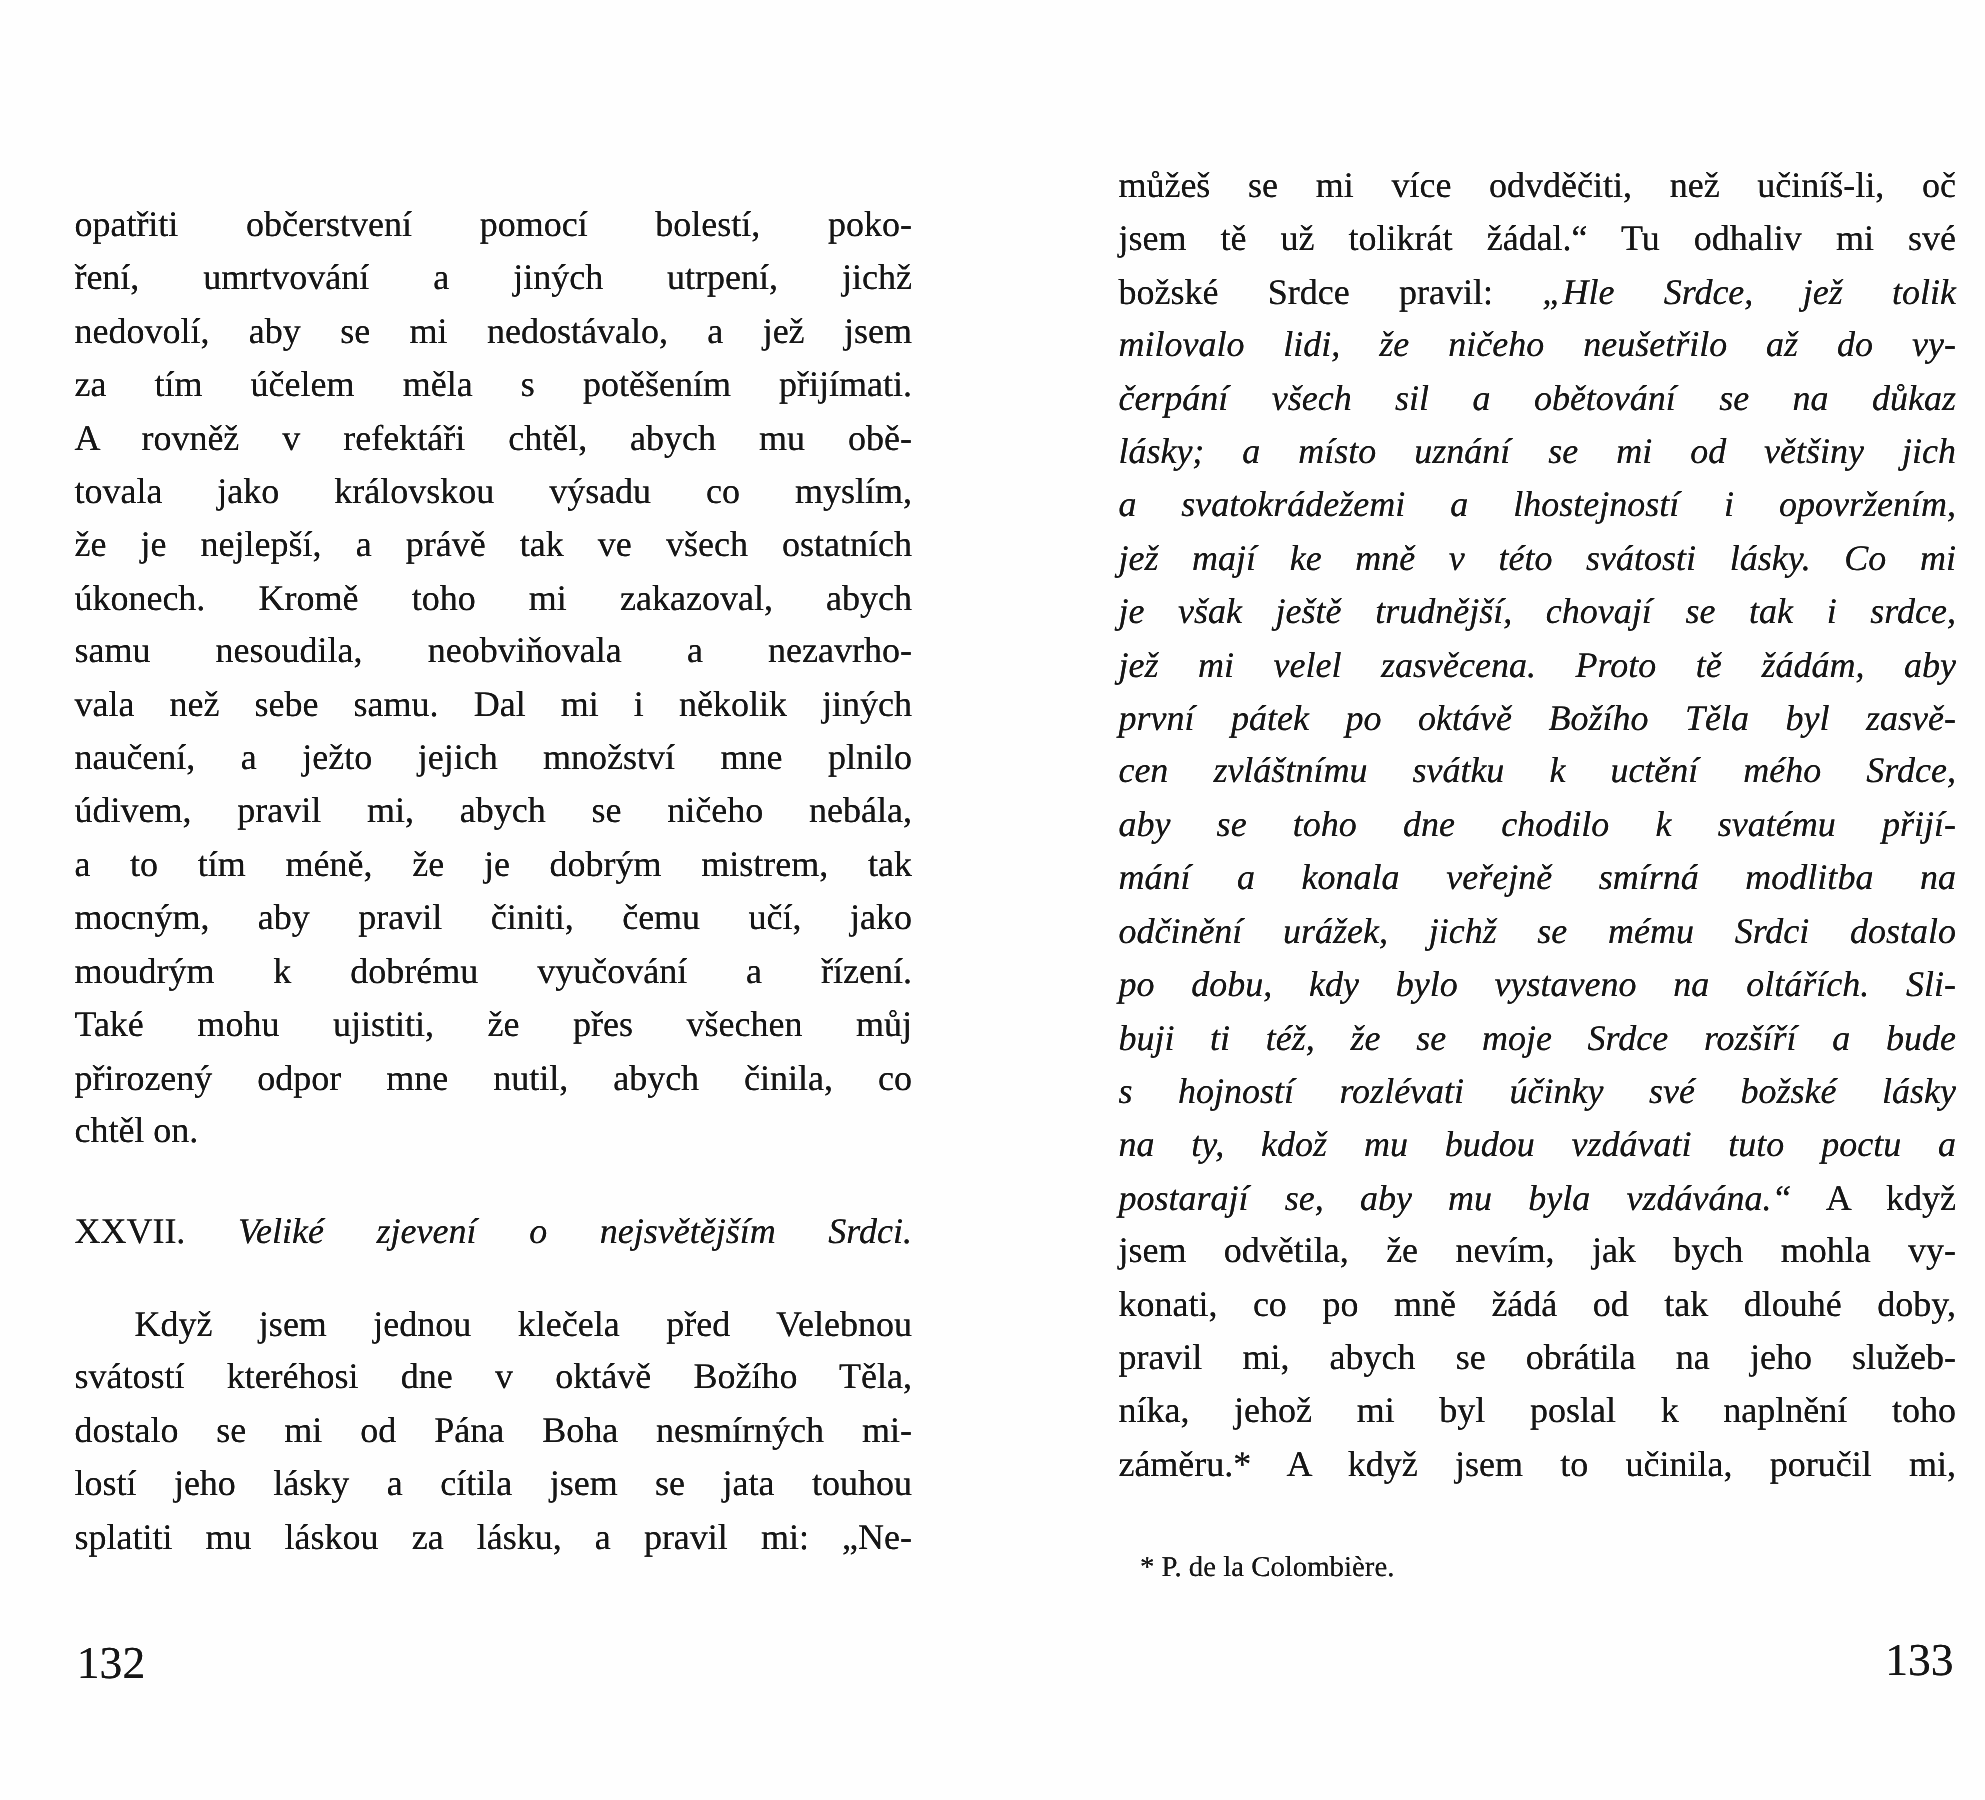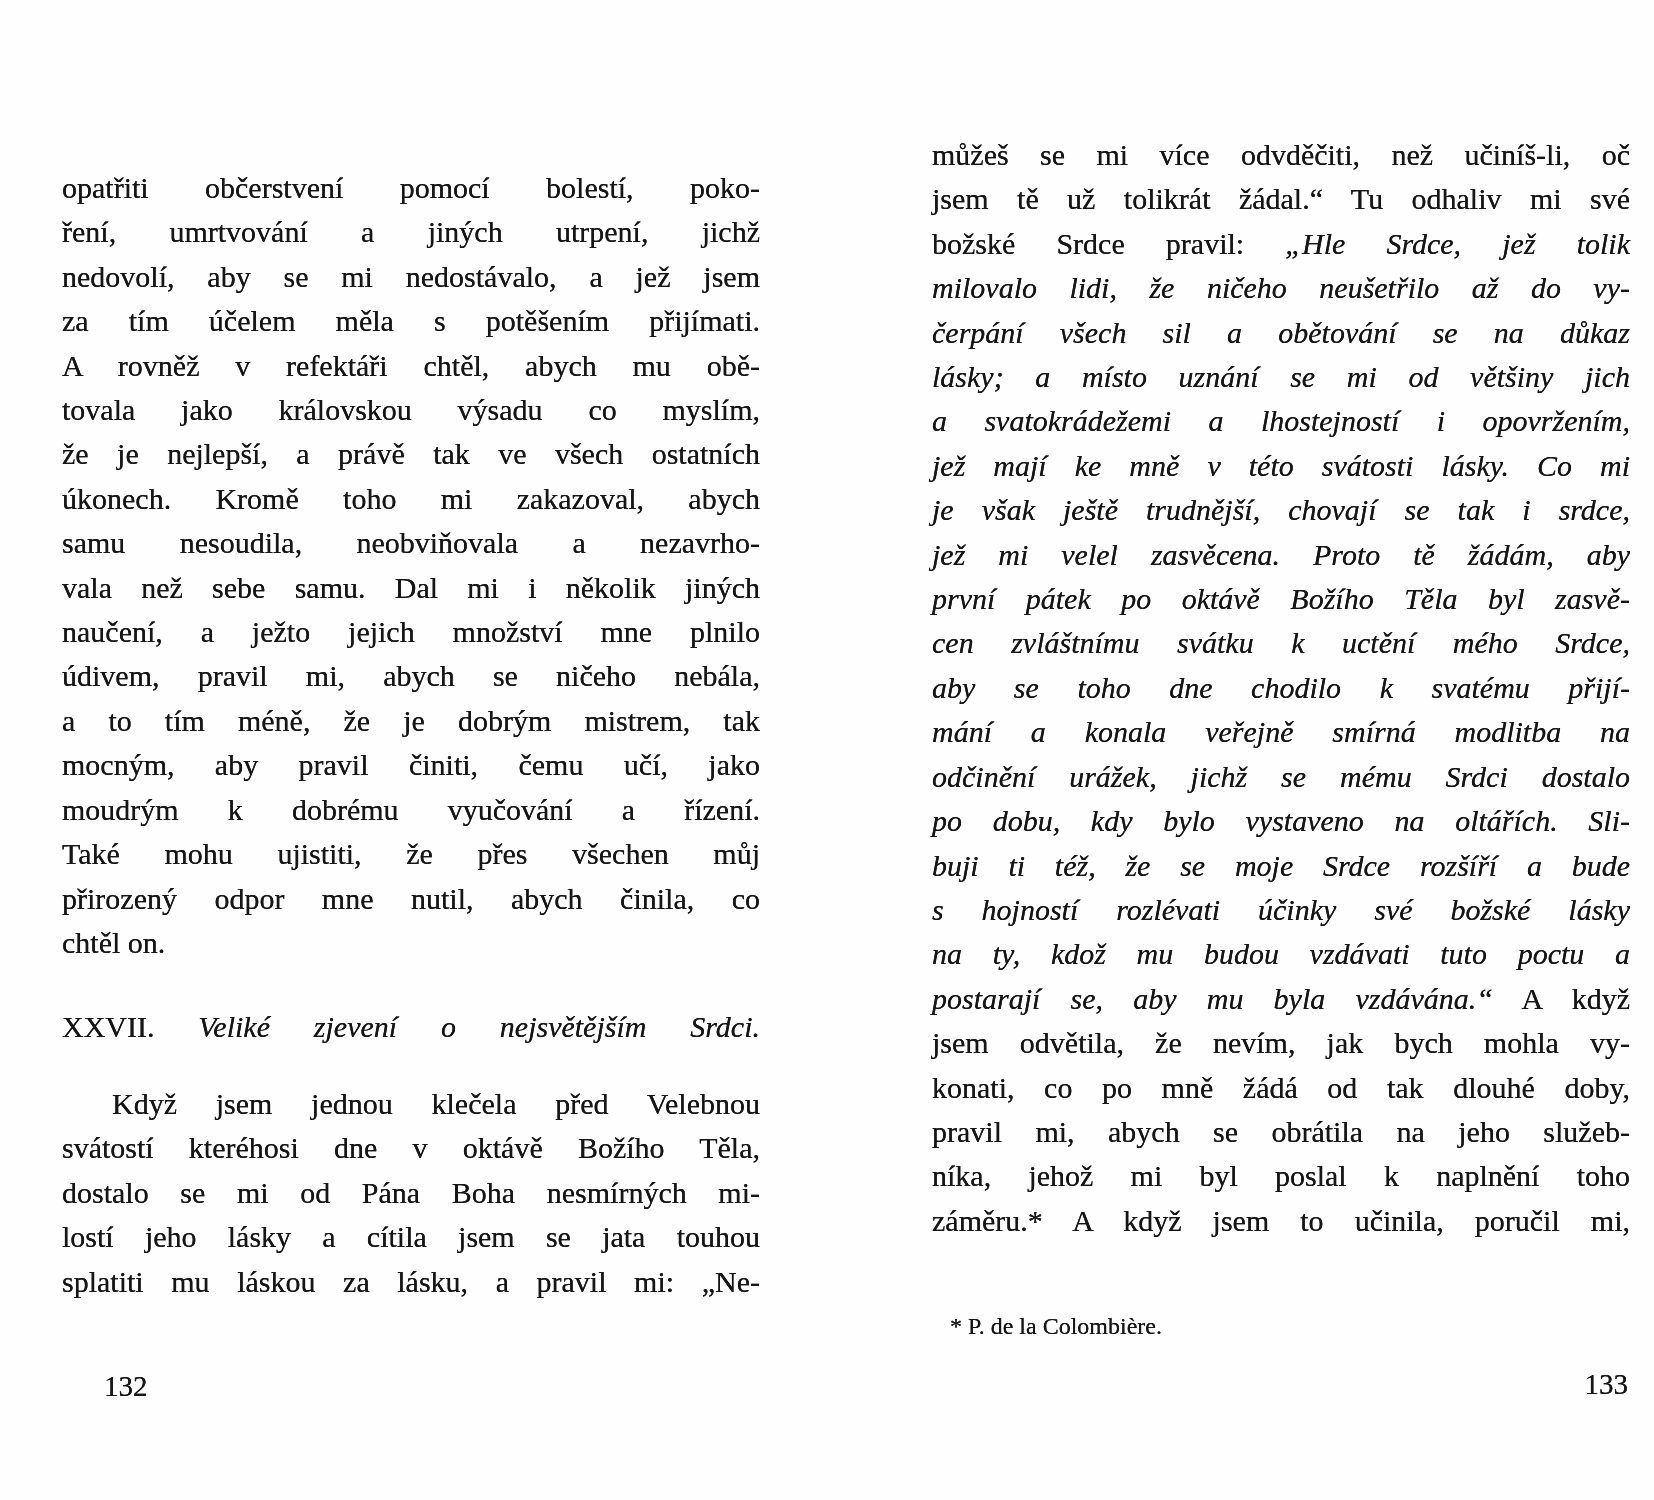--- a/index.html
+++ b/index.html
@@ -16,23 +16,23 @@
   .p1{top:133px;margin-top:33px;}
   .heading-block{top:1005px;}
   .p2{top:1082px;}
   .pr{top:133px;}
   .line{box-sizing:border-box;width:100%;}
   .line.j{text-align:justify;text-align-last:justify;}
   .line.indent{padding-left:50px;}
   .it{font-style:italic;}
   .footnote{
     position:absolute;left:0;top:1290px;width:100%;
-    font-size:24px;line-height:32px;padding-left:18px;box-sizing:border-box;margin-top:20px;
+    font-size:24px;line-height:32px;padding-left:18px;box-sizing:border-box;
   }
-  .pagenum{position:absolute;font-size:29px;line-height:36px;margin-left:40px;}
+  .pagenum{position:absolute;font-size:38px;line-height:36px;}
   .pagenum-left{left:2px;top:1368px;}
   .pagenum-right{right:2px;top:1366px;text-align:center;}
 </style>
 </head>
 <body>
 
 <section class="page page-left">
   <div class="textblock p1">
       <div class="line j"><span class="rm">opatřiti občerstvení pomocí bolestí, poko-</span></div>
       <div class="line j"><span class="rm">ření, umrtvování a jiných utrpení, jichž</span></div>

